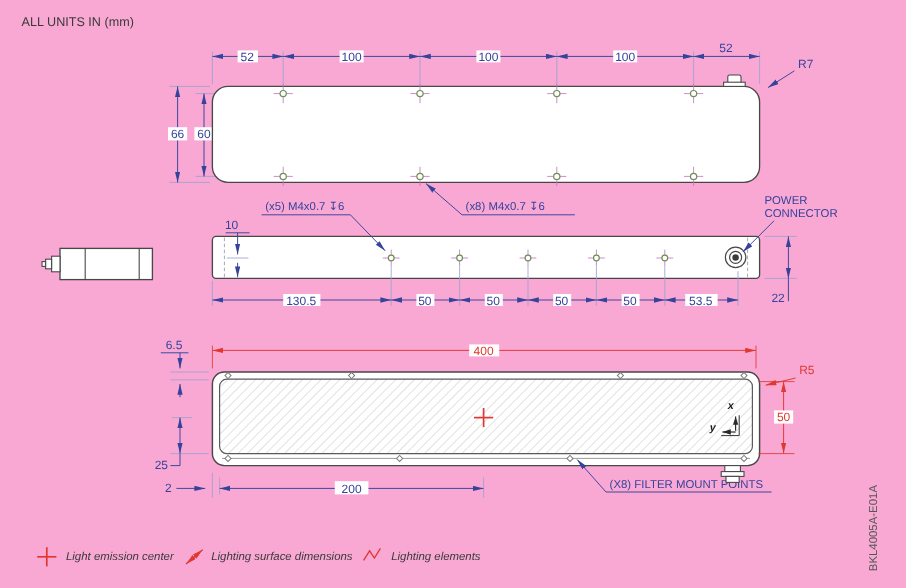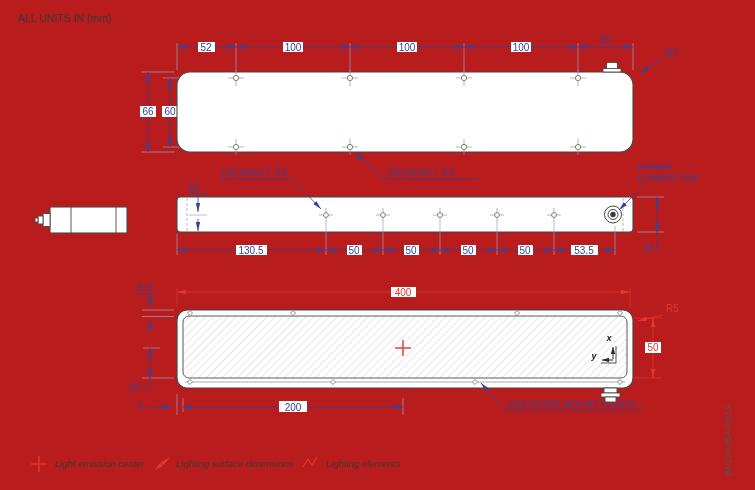--- a/index.html
+++ b/index.html
@@ -1,16 +1,16 @@
 <!DOCTYPE html>
 <html><head>
 <meta charset="utf-8">
 <style>
   html,body{margin:0;padding:0;background:#fff;}
-  .canvas{position:relative;width:755px;height:490px;background:#b91c1c;overflow:hidden;
+  .canvas{position:relative;width:755px;height:490px;background:#f9a8d4;overflow:hidden;
           font-family:"Liberation Sans", sans-serif;}
   svg{position:absolute;left:0;top:0;}
   text{font-family:"Liberation Sans", sans-serif;}
   .dim{font-size:10px;fill:#35439b;}
   .dimr{font-size:10px;fill:#e0382f;}
   .callout{font-size:9.5px;fill:#35439b;}
   .note{font-size:10.5px;fill:#3a3a3a;}
   .legend-label{font-size:9.5px;font-style:italic;fill:#3a3a3a;}
   .axis-label{font-size:9px;font-style:italic;font-weight:bold;fill:#1a1a1a;}
   .partnum{font-size:9.5px;fill:#555;}

